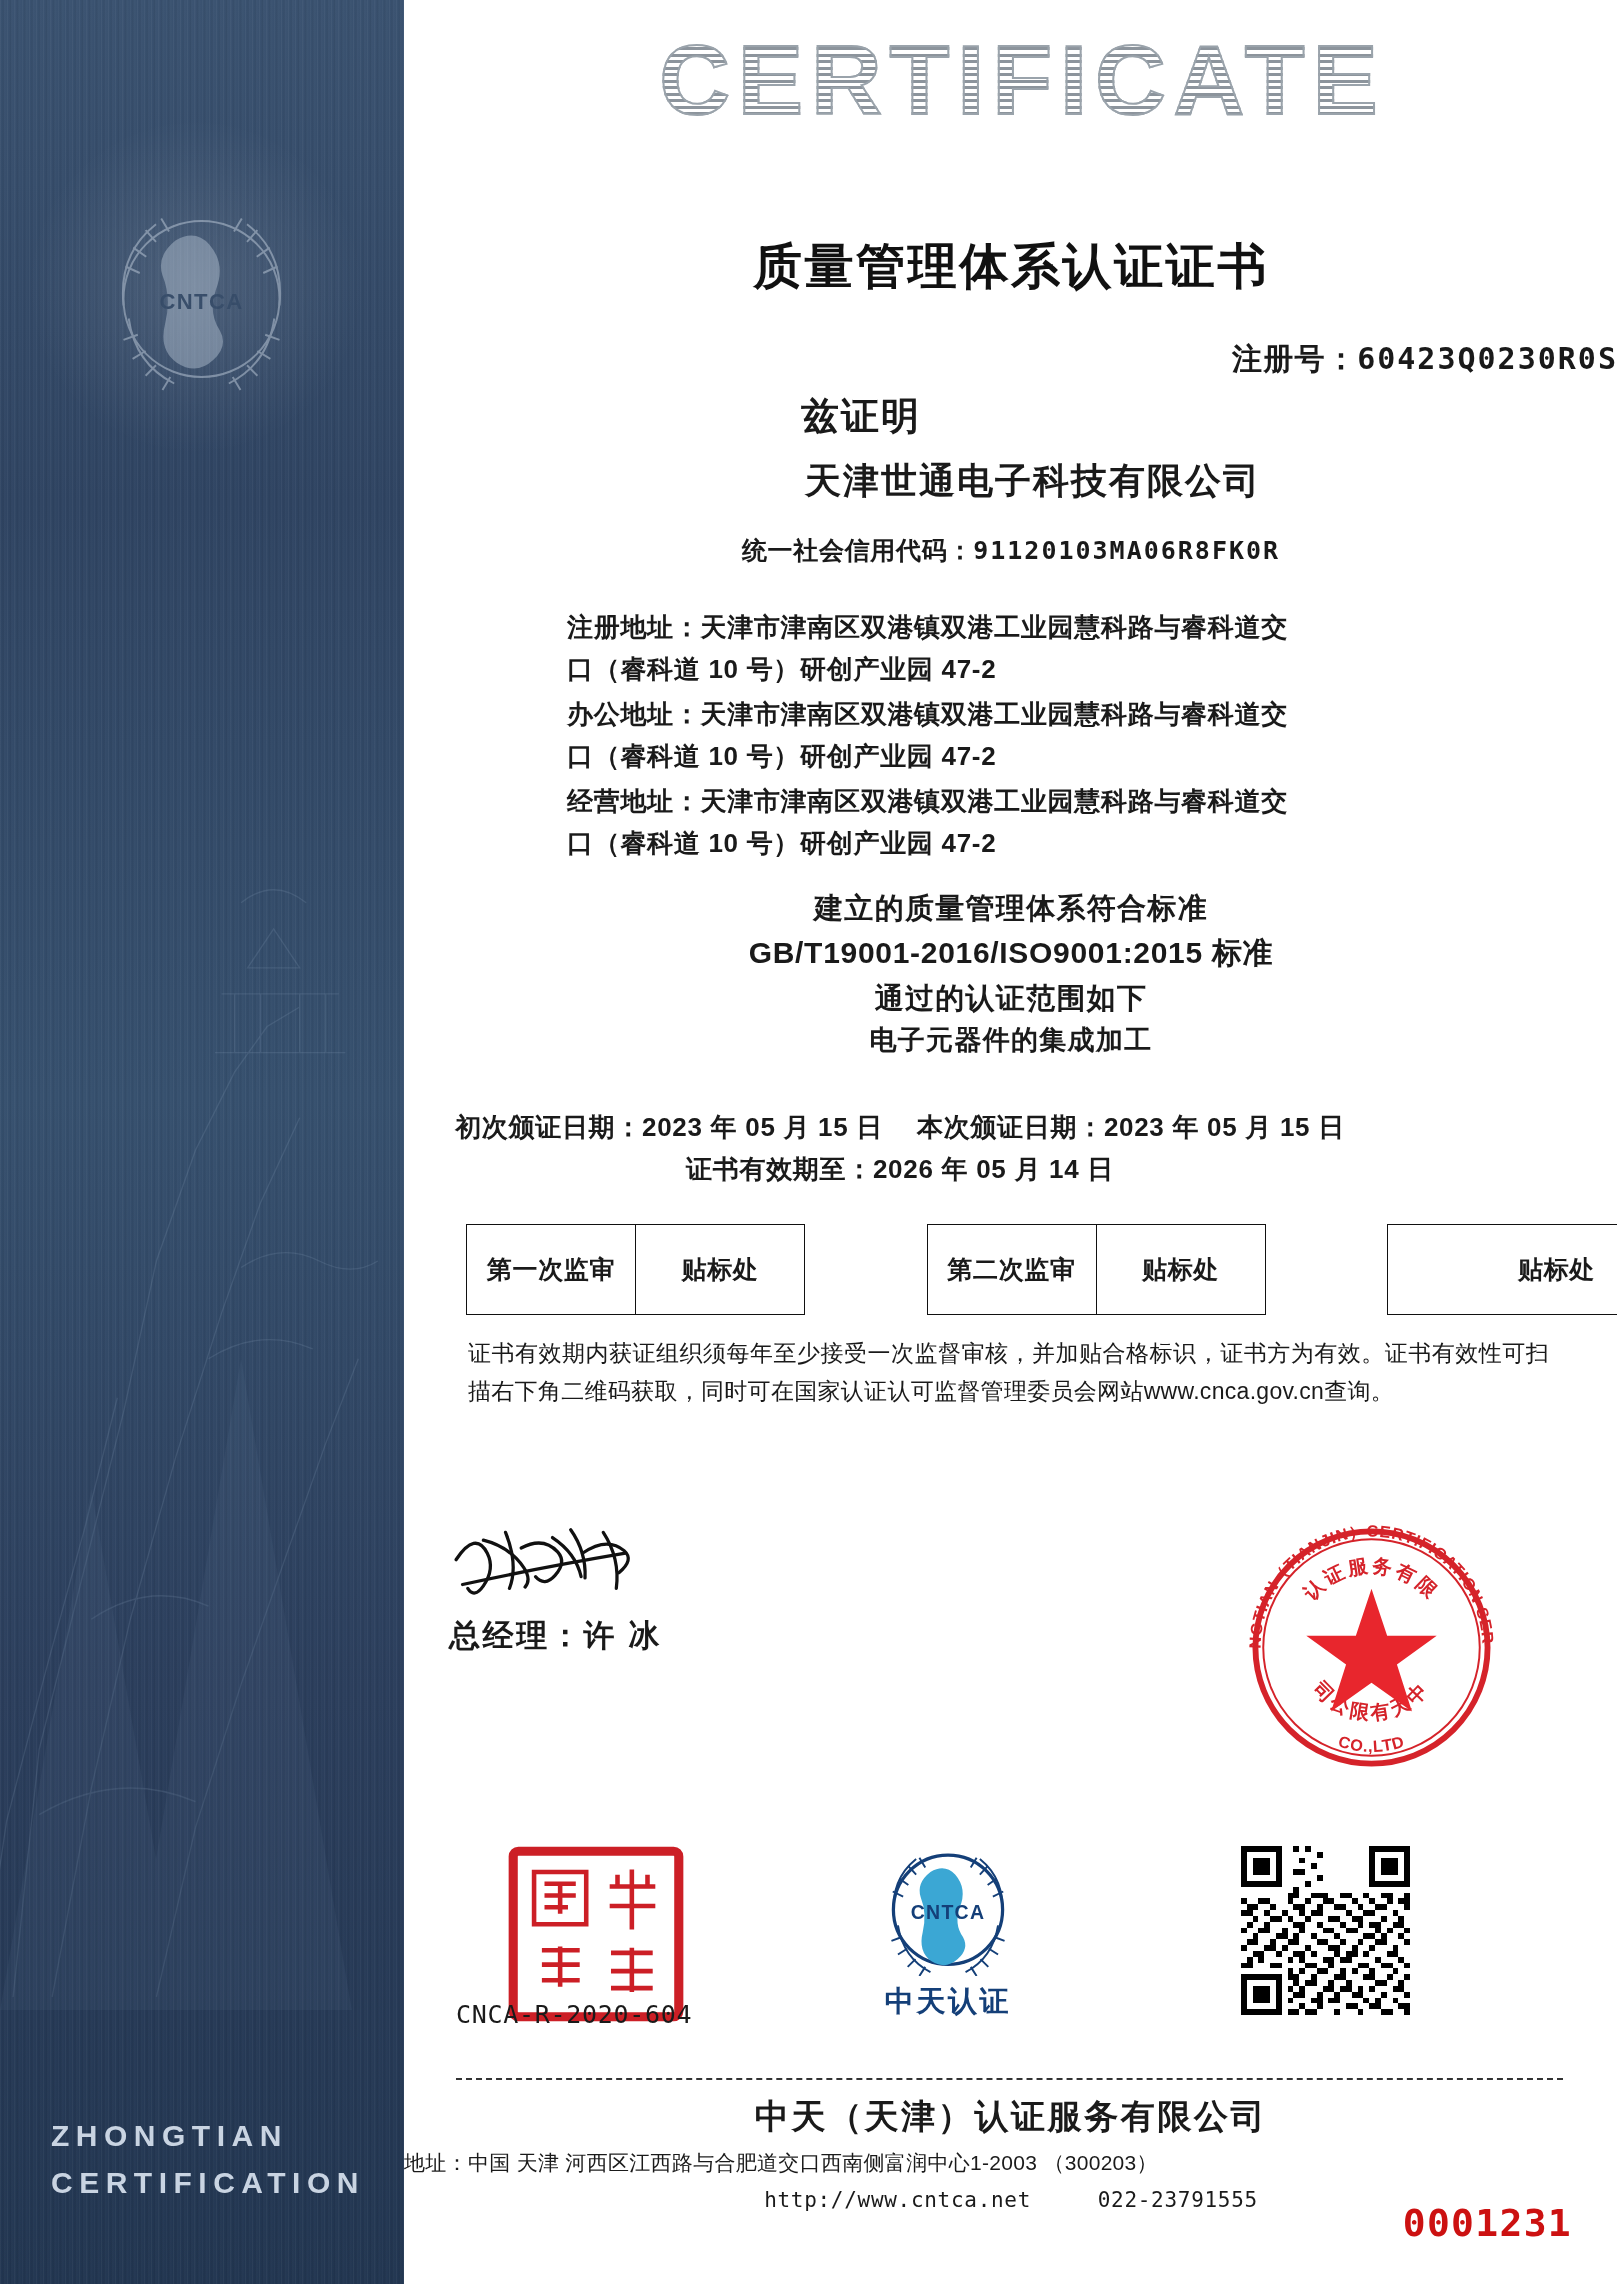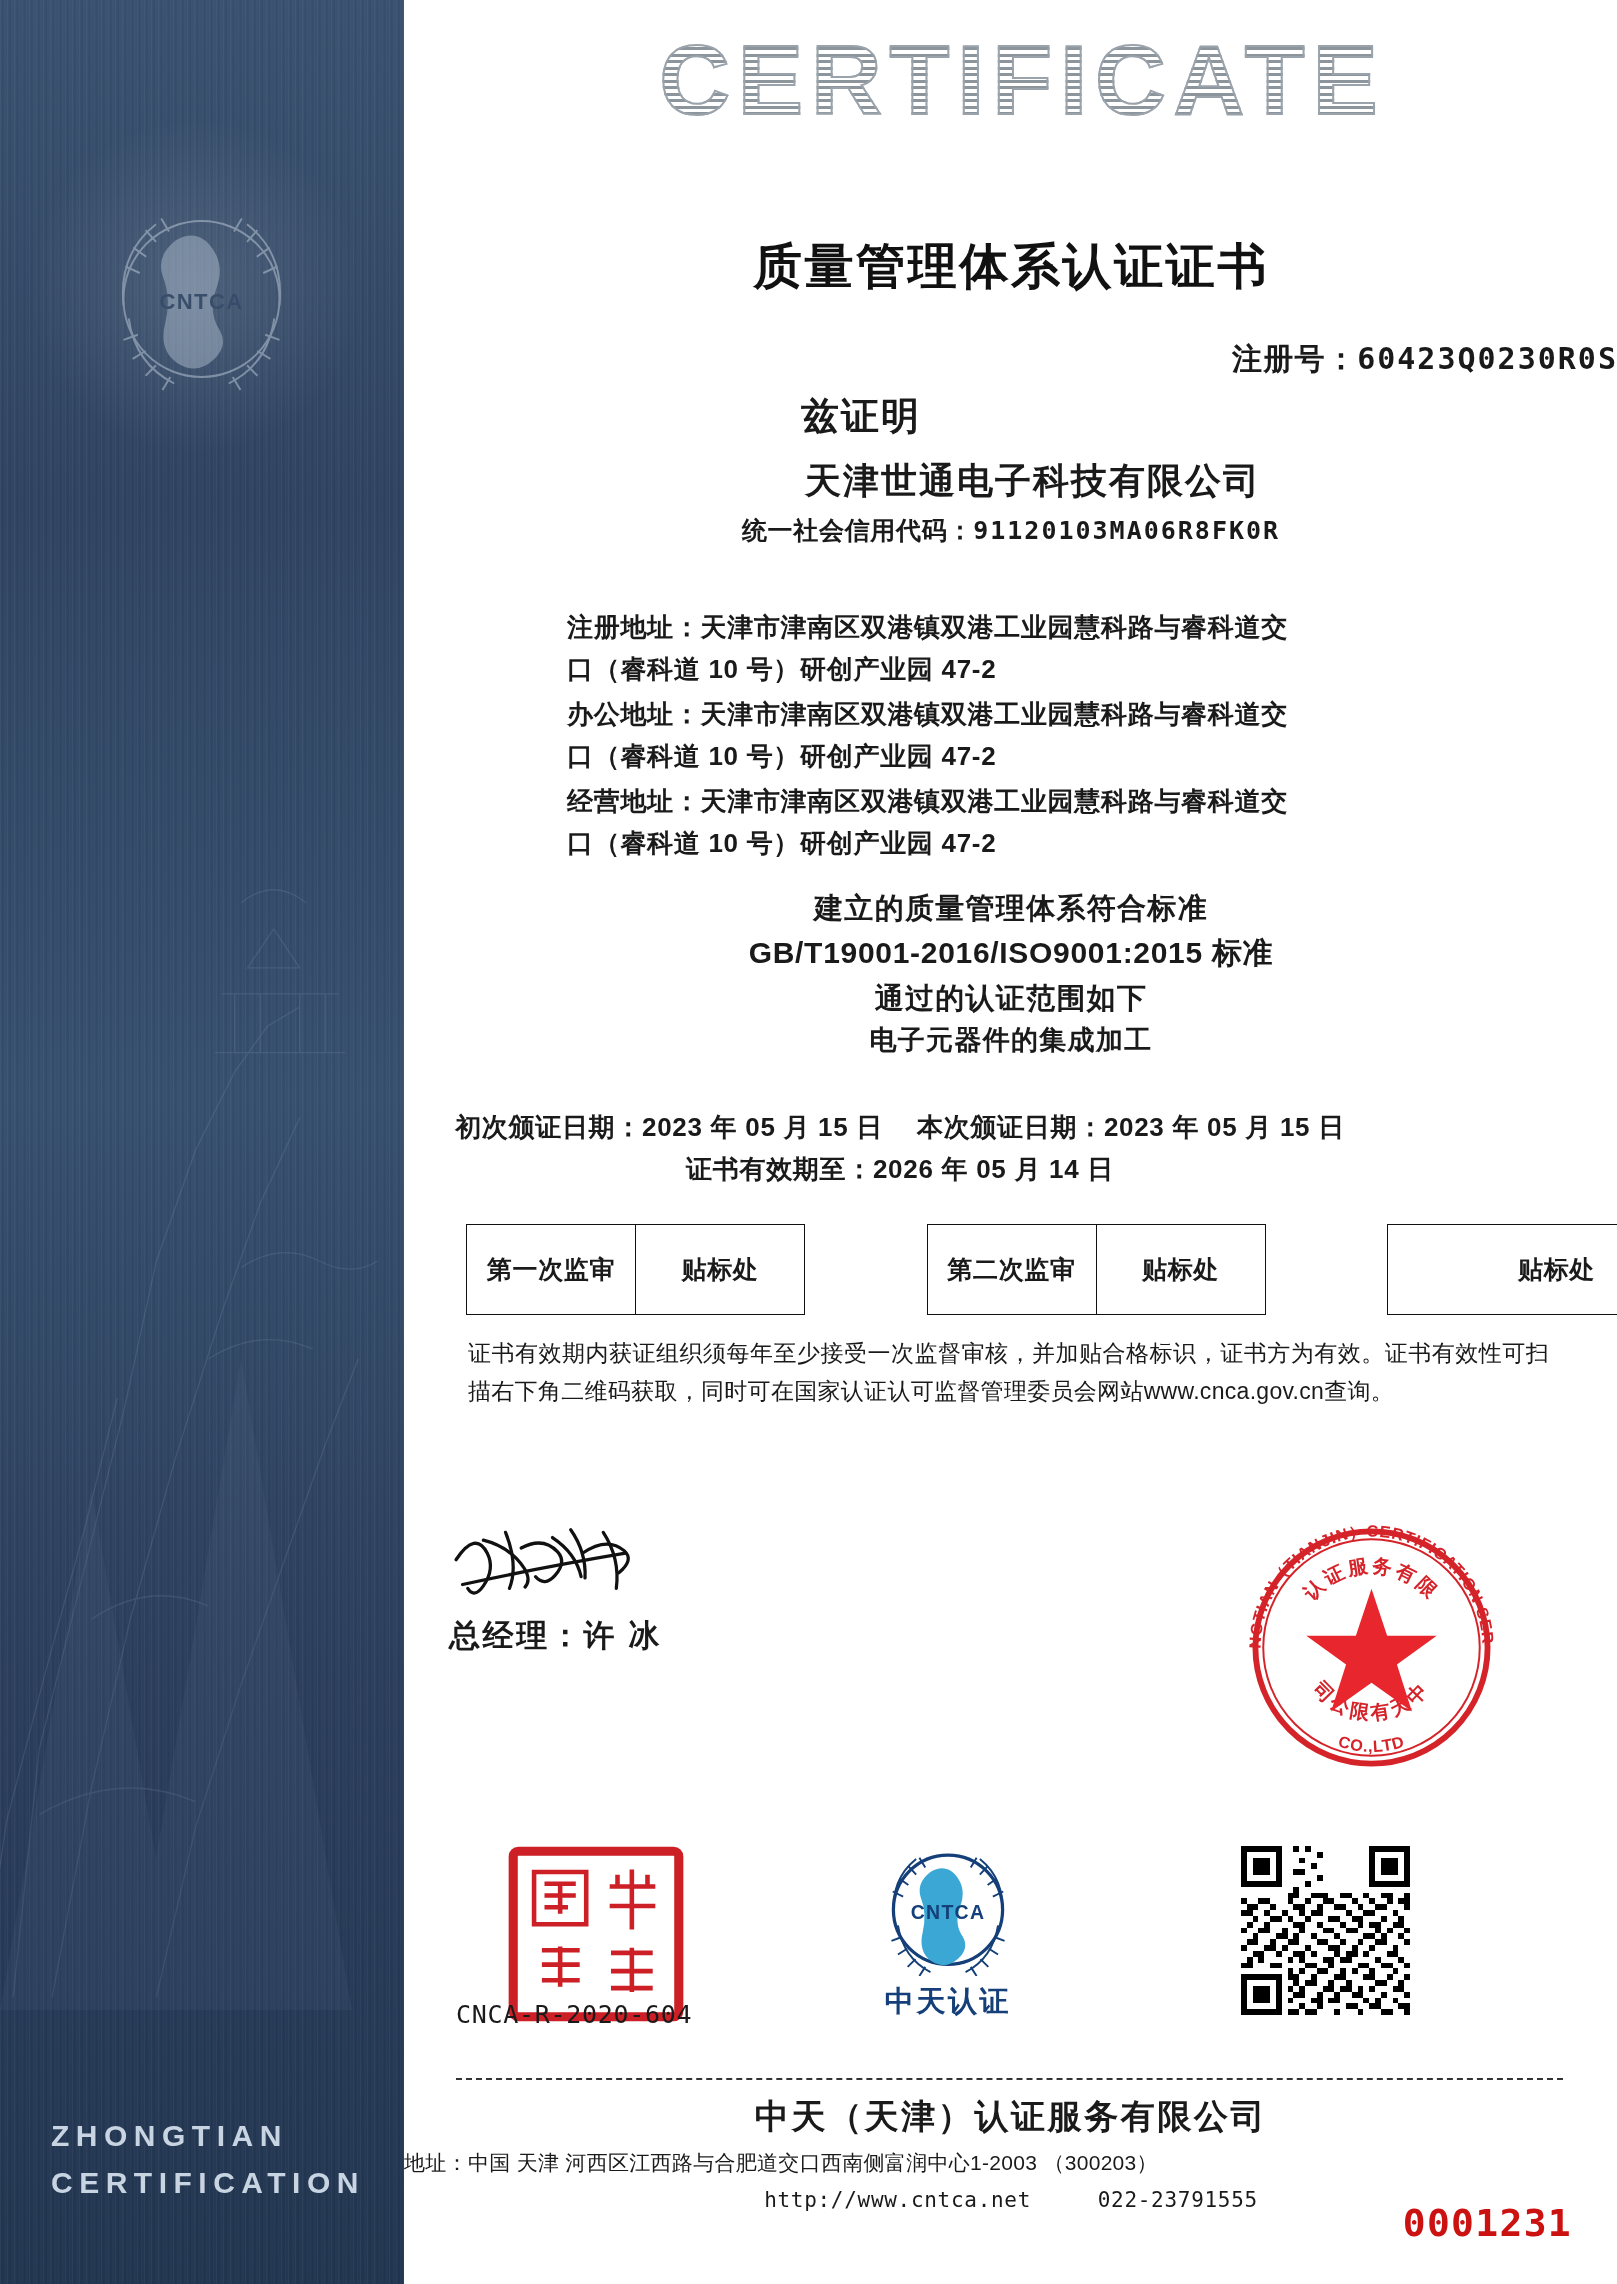--- a/index.html
+++ b/index.html
@@ -141,21 +141,21 @@
     width: 1214px;
     text-align: center;
     font-size: 36px;
     font-weight: 700;
     letter-spacing: 2px;
     padding-left: 44px;
   }
 
   #uscc {
     position: absolute;
-    left: 0; top: 514px;
+    left: 0; top: 534px;
     width: 1214px;
     text-align: center;
     font-size: 25px;
     font-weight: 700;
     letter-spacing: 0.7px;
   }
   #uscc .code {
     font-family: "DejaVu Sans Mono", monospace;
     letter-spacing: 2px;
   }

